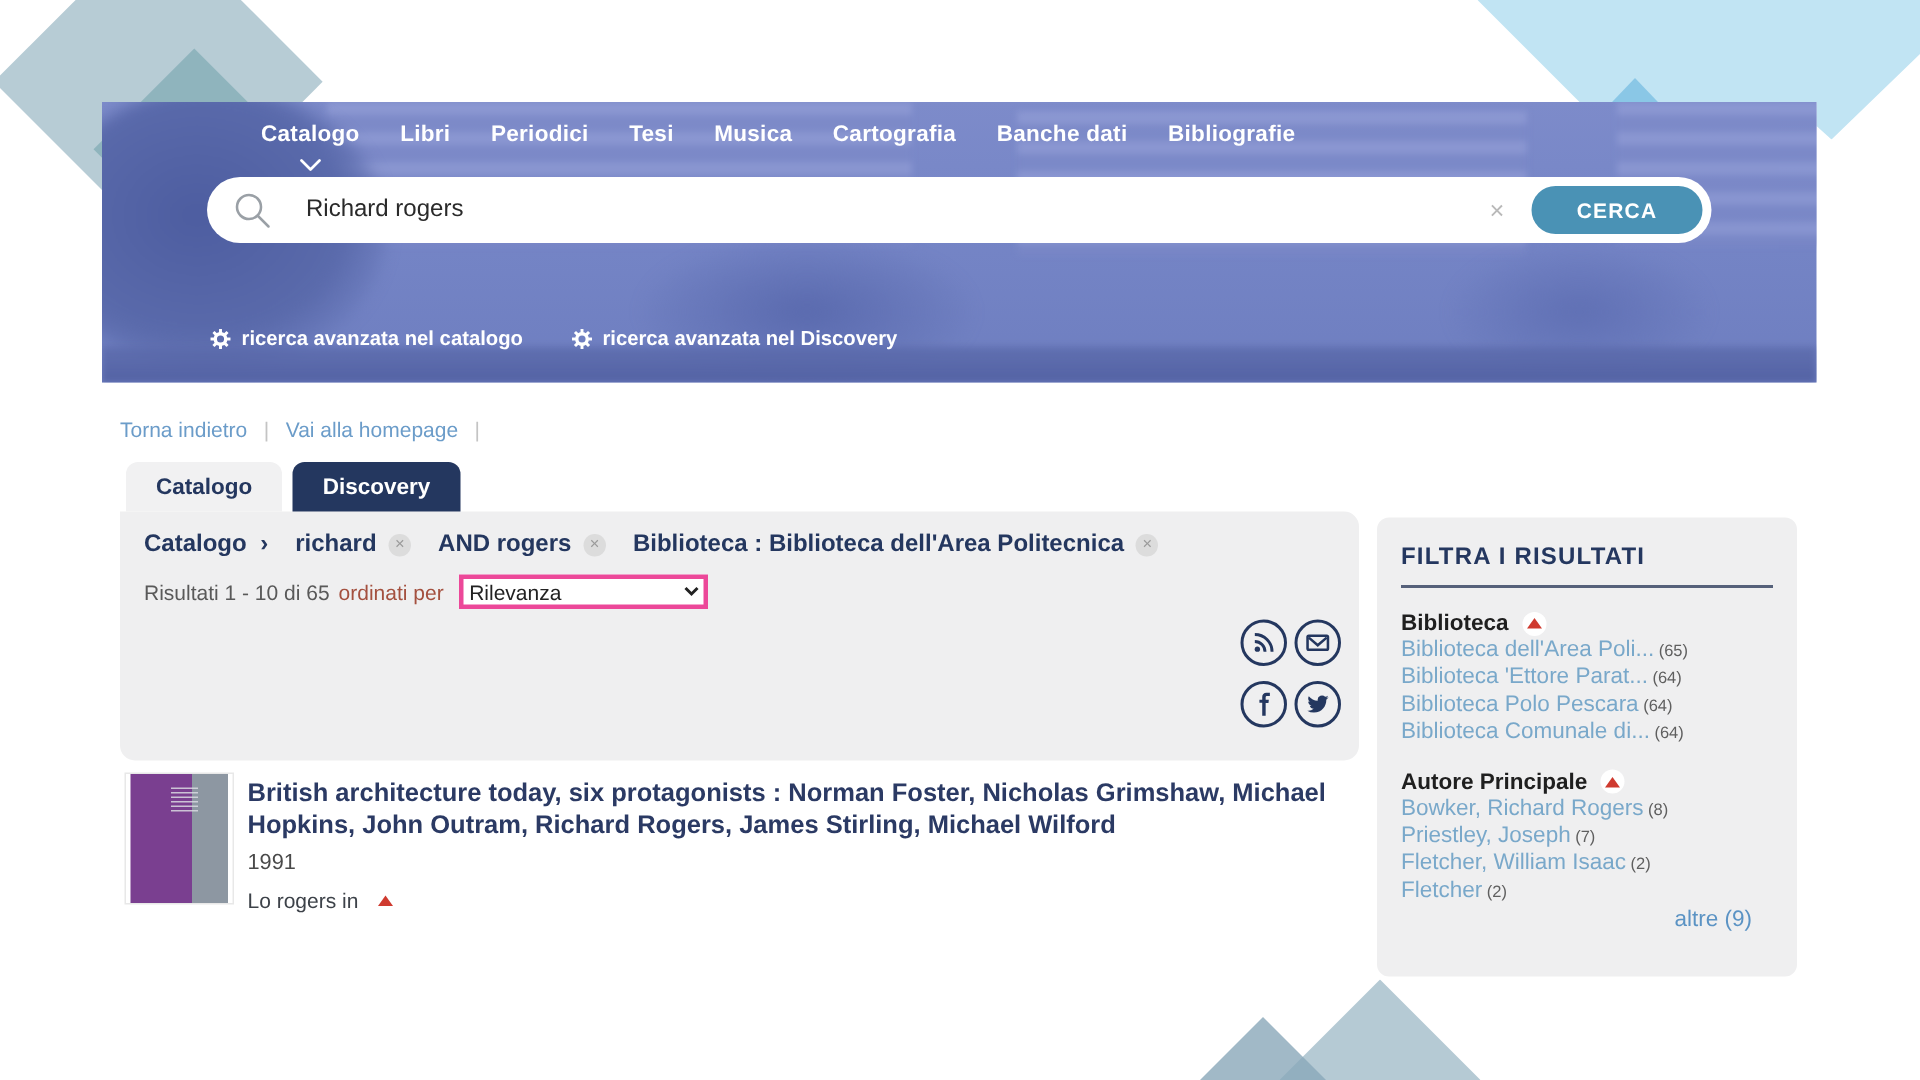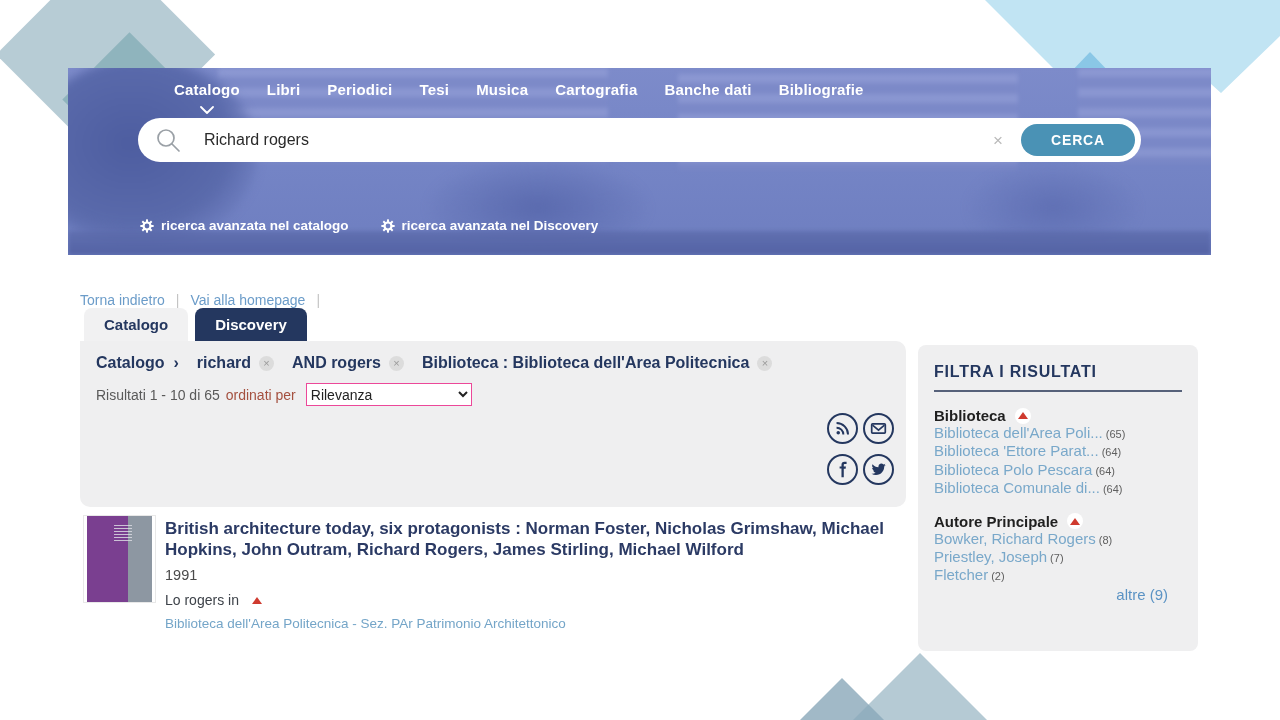--- a/index.html
+++ b/index.html
@@ -54,21 +54,21 @@
 
   .lib-pill { position:absolute; left:70px; top:103px; width:1003px; height:37px; background:#fff;
               border-radius:18px; z-index:3; display:flex; align-items:center; padding-left:16px; cursor:pointer; }
   .lib-pill .ph { margin-left:20px; font-size:15px; color:#9aa3ab; }
   .lib-chev { margin-left:auto; margin-right:30px; display:flex; }
 
   .adv-row { position:absolute; left:72px; top:150px; display:flex; gap:32px; z-index:3; }
   .adv-link { display:flex; align-items:center; gap:7px; color:#fff; font-size:13.5px; font-weight:700; cursor:pointer; }
 
   
-  .crumbs { position:absolute; left:80px; top:292px; z-index:2; font-size:14px; display:flex; align-items:center; }
+  .crumbs { position:absolute; left:80px; top:278px; z-index:2; font-size:14px; display:flex; align-items:center; }
   .crumb-link { color:#6b9cc9; cursor:pointer; }
   .crumb-sep { color:#c4c4c4; margin:0 11px; }
 
   
   .tabs { position:absolute; left:84px; top:308px; z-index:3; display:flex; gap:7px; align-items:flex-end; }
   .tab { height:33px; padding:0 20px; display:flex; align-items:center; font-size:15px; font-weight:700;
          border-radius:8px 8px 0 0; cursor:pointer; }
   .tab.active { background:#f1f1f2; color:#24375f; }
   .tab.dark { background:#24375f; color:#fff; }
 
@@ -78,21 +78,21 @@
   .chips-row { position:absolute; left:16px; top:13px; display:flex; align-items:center; gap:9px;
                color:#24375f; font-size:16px; font-weight:700; white-space:nowrap; }
   .chip { display:flex; align-items:center; gap:8px; margin-left:9px; }
   .chip-x { width:15px; height:15px; border-radius:50%; background:#dcdcdc; color:#9a9a9a; font-size:11px;
             display:flex; align-items:center; justify-content:center; font-weight:400; cursor:pointer; }
   .root-sep { font-weight:700; color:#24375f; }
   .results-row { position:absolute; left:16px; top:42px; display:flex; align-items:center; gap:6px; font-size:14px; }
   .res-info { color:#595959; }
   .sorted-lbl { color:#a4503f; }
   .sort-select { width:166px; height:23px; font-family:"Liberation Sans",sans-serif; font-size:14px;
-                 border:1px solid #ec4899; background:#fff; color:#222; margin-left:4px; }
+                 border:3px solid #ec4899; background:#fff; color:#222; margin-left:4px; }
   .share-grid { position:absolute; right:12px; top:72px; display:grid; grid-template-columns:31px 31px;
                 grid-auto-rows:31px; gap:10px 5px; }
   .share-btn { width:31px; height:31px; border-radius:50%; border:2.5px solid #24375f; background:transparent;
                display:flex; align-items:center; justify-content:center; cursor:pointer; padding:0; }
 
   
   .result { position:absolute; left:84px; top:516px; display:flex; gap:10px; z-index:2; }
   .cover { position:relative; width:71px; height:86px; background:#fff; flex:none; cursor:pointer;
            box-shadow:0 0 0 1px #e8e8e8; }
   .cover .cp { position:absolute; left:3px; top:0; width:41px; height:86px; background:#7a3f90; }
@@ -298,21 +298,20 @@
     </div>
     <div class="rbody">
       <div class="rtitle">British architecture today, six protagonists : Norman Foster, Nicholas Grimshaw, Michael Hopkins, John Outram, Richard Rogers, James Stirling, Michael Wilford</div>
       <div class="ryear">1991</div>
       <div class="rloc">
         <span>Lo rogers in</span>
         <span class="tri-badge">
             <span class="tri"></span>
           </span>
       </div>
-      <div class="rlink">Biblioteca dell'Area Politecnica - Sez. PAr Patrimonio Architettonico</div>
     </div>
   </article>
 
   <aside class="sidebar">
     <div class="fil-title">FILTRA I RISULTATI</div>
     <hr class="fil-rule">
 
     <div class="fsection">
       <div class="sec-head">
         <span>Biblioteca</span>
@@ -328,19 +327,20 @@
 
     <div class="fsection">
       <div class="sec-head">
         <span>Autore Principale</span>
         <span class="tri-badge">
             <span class="tri"></span>
           </span>
       </div>
       <div class="f-item"><span>Bowker, Richard Rogers</span><span class="f-count">(8)</span></div>
       <div class="f-item"><span>Priestley, Joseph</span><span class="f-count">(7)</span></div>
+      <div class="f-item"><span>Fletcher, William Isaac</span><span class="f-count">(2)</span></div>
       <div class="f-item"><span>Fletcher</span><span class="f-count">(2)</span></div>
       <div class="more-link">altre (9)</div>
     </div>
 
   </aside>
 
 </div>
 
 </body></html>

